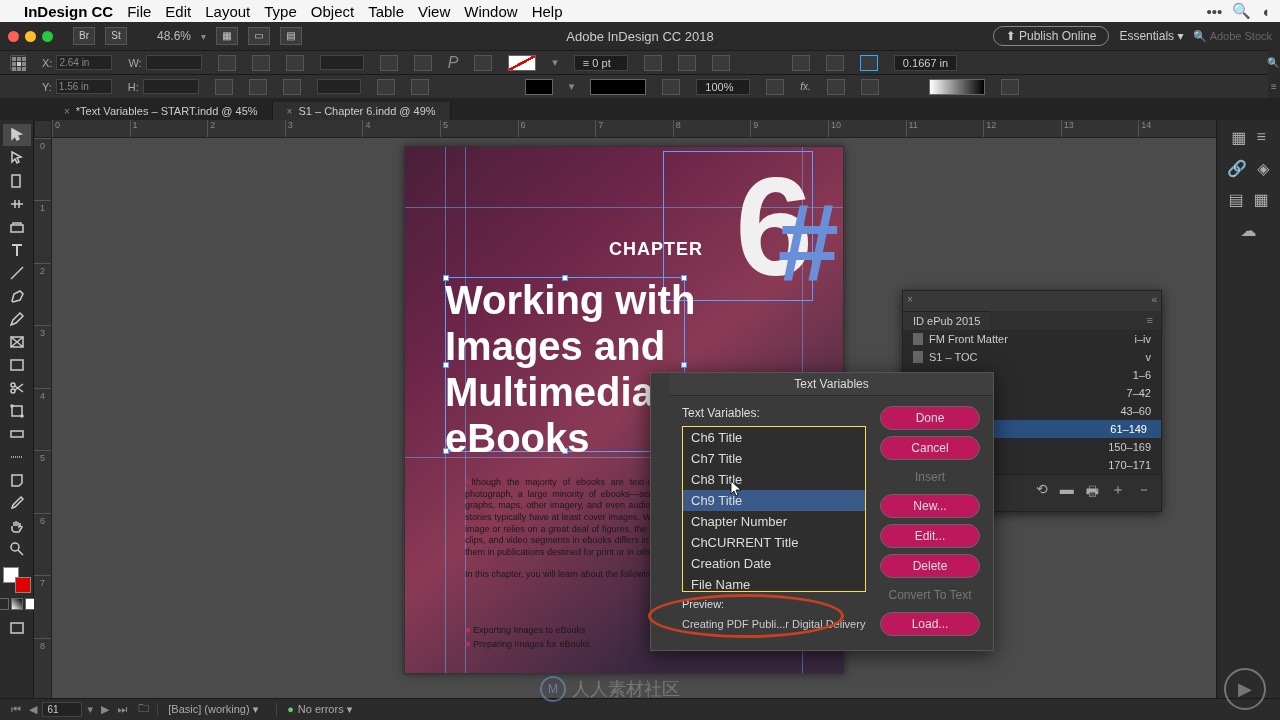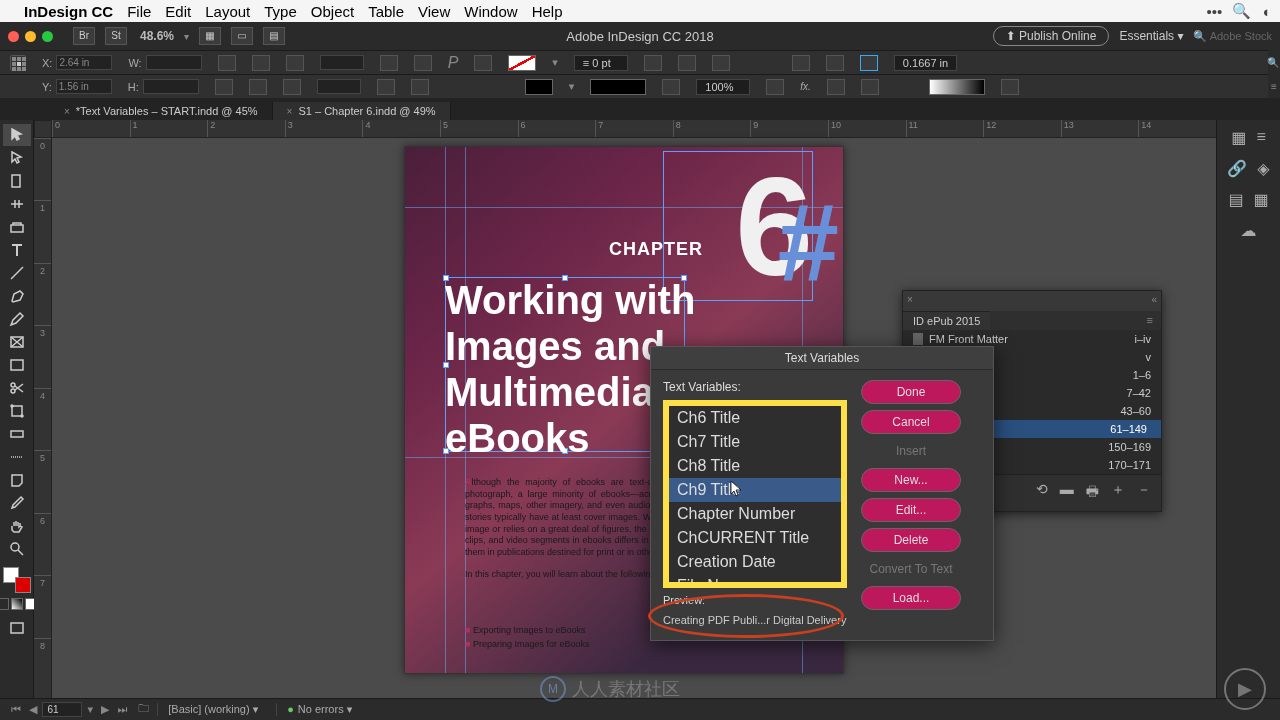--- a/index.html
+++ b/index.html
@@ -11,21 +11,21 @@
 .mac-menubar .app-name { font-weight: 600; margin-right: 14px; }
 .mac-menubar .menu-item { margin-right: 14px; cursor: default; }
 .mac-menubar .right { margin-left: auto; display: flex; gap: 10px; align-items: center; color: #444; }
 
 
 .app-bar1 { height: 28px; background: #2a2a2a; display: flex; align-items: center; padding: 0 8px; gap: 10px; position: relative; }
 .traffic { display: flex; gap: 6px; margin-right: 10px; }
 .traffic span { width: 11px; height: 11px; border-radius: 50%; display: inline-block; }
 .tl-red { background: #ff5f57; } .tl-yellow { background: #febc2e; } .tl-green { background: #28c840; }
 .app-bar1 .small-btn { width: 22px; height: 18px; background: #3b3b3b; border: 1px solid #555; border-radius: 0; font-size: 10px; color: #ccc; text-align: center; line-height: 16px; }
-.app-bar1 .zoom { font-size: 12px; color: #bbb; margin-left: 3px; font-weight: bold; }
+.app-bar1 .zoom { font-size: 12px; color: #bbb; margin-left: 20px; }
 .app-title { font-size: 13px; color: #ccc; position: absolute; left: 50%; transform: translateX(-50%); }
 .app-bar1 .right { margin-left: auto; display: flex; align-items: center; gap: 10px; }
 .publish-btn { background: transparent; border: 1px solid #888; border-radius: 12px; padding: 2px 12px; font-size: 12px; color: #ccc; }
 .workspace { font-size: 12px; color: #ccc; }
 .stock { font-size: 11px; color: #666; }
 
 
 .ctrl-bar { height: 24px; background: #303030; border-top: 1px solid #1a1a1a; display: flex; align-items: center; padding: 0 10px; font-size: 11px; color: #aaa; gap: 16px; }
 .ctrl-bar .field { display: flex; align-items: center; gap: 4px; }
 .ctrl-bar input { background: #222; border: 1px solid #444; color: #888; width: 56px; font-size: 10px; padding: 1px 2px; }
@@ -93,25 +93,25 @@
 .book-panel .tab { background: #333; padding: 3px 10px; border-top: 1px solid #222; display: inline-block; }
 .book-panel .list { background: #2a2a2a; }
 .book-panel .row { display: flex; justify-content: space-between; padding: 3px 10px; align-items: center; }
 .book-panel .row.sel { background: #2a5080; color: #fff; }
 .book-panel .row .dot { width: 6px; height: 6px; background: #888; border-radius: 50%; margin-left: 4px; }
 .book-panel .row .icon { width: 10px; height: 12px; background: #666; margin-right: 6px; display: inline-block; }
 .book-panel .left { display: flex; align-items: center; }
 .book-panel .footer { display: flex; justify-content: flex-end; gap: 12px; padding: 6px 10px; border-top: 1px solid #222; color: #aaa; font-size: 14px; }
 
 
-.dialog { position: absolute; left: 650px; top: 346px; width: 344px; background: #3a3a3a; border: 1px solid #555; box-shadow: 0 4px 20px rgba(0,0,0,0.6); font-size: 12px; color: #ddd; }
+.dialog { position: absolute; left: 650px; top: 372px; width: 344px; background: #3a3a3a; border: 1px solid #555; box-shadow: 0 4px 20px rgba(0,0,0,0.6); font-size: 12px; color: #ddd; padding-left: 19px; }
 .dialog .title { text-align: center; padding: 4px 0; background: #3f3f3f; border-bottom: 1px solid #2a2a2a; font-size: 12px; }
 .dialog .content { display: flex; padding: 10px 12px 14px; gap: 14px; }
 .dialog .label { font-size: 12px; margin-bottom: 6px; display: block; }
-.dialog .listbox { width: 184px; height: 188px; background: #2e2e2e; border: 6px solid #fde047; overflow: hidden; font-size: 16px; }
+.dialog .listbox { width: 184px; height: 166px; background: #2e2e2e; border: 1px solid #fde047; overflow: hidden; font-size: 13px; }
 .dialog .listbox .item { padding: 3px 8px; }
 .dialog .listbox .item.sel { background: #3a5a8a; }
 .dialog .preview { font-size: 11px; margin-top: 8px; }
 .dialog .btns { display: flex; flex-direction: column; gap: 6px; }
 .dialog .btn { width: 100px; padding: 4px 0; background: #be185d; border: 1px solid #666; border-radius: 12px; text-align: center; font-size: 12px; color: #ddd; }
 .dialog .btn.disabled { color: #777; border-color: #4a4a4a; }
 .ellipse-annot { position: absolute; left: 648px; top: 594px; width: 196px; height: 44px; border: 3px solid #c84020; border-radius: 50%; pointer-events: none; }
 
 .cursor { position: absolute; left: 730px; top: 480px; width: 14px; height: 18px; }
 .cursor svg { width: 14px; height: 18px; }

